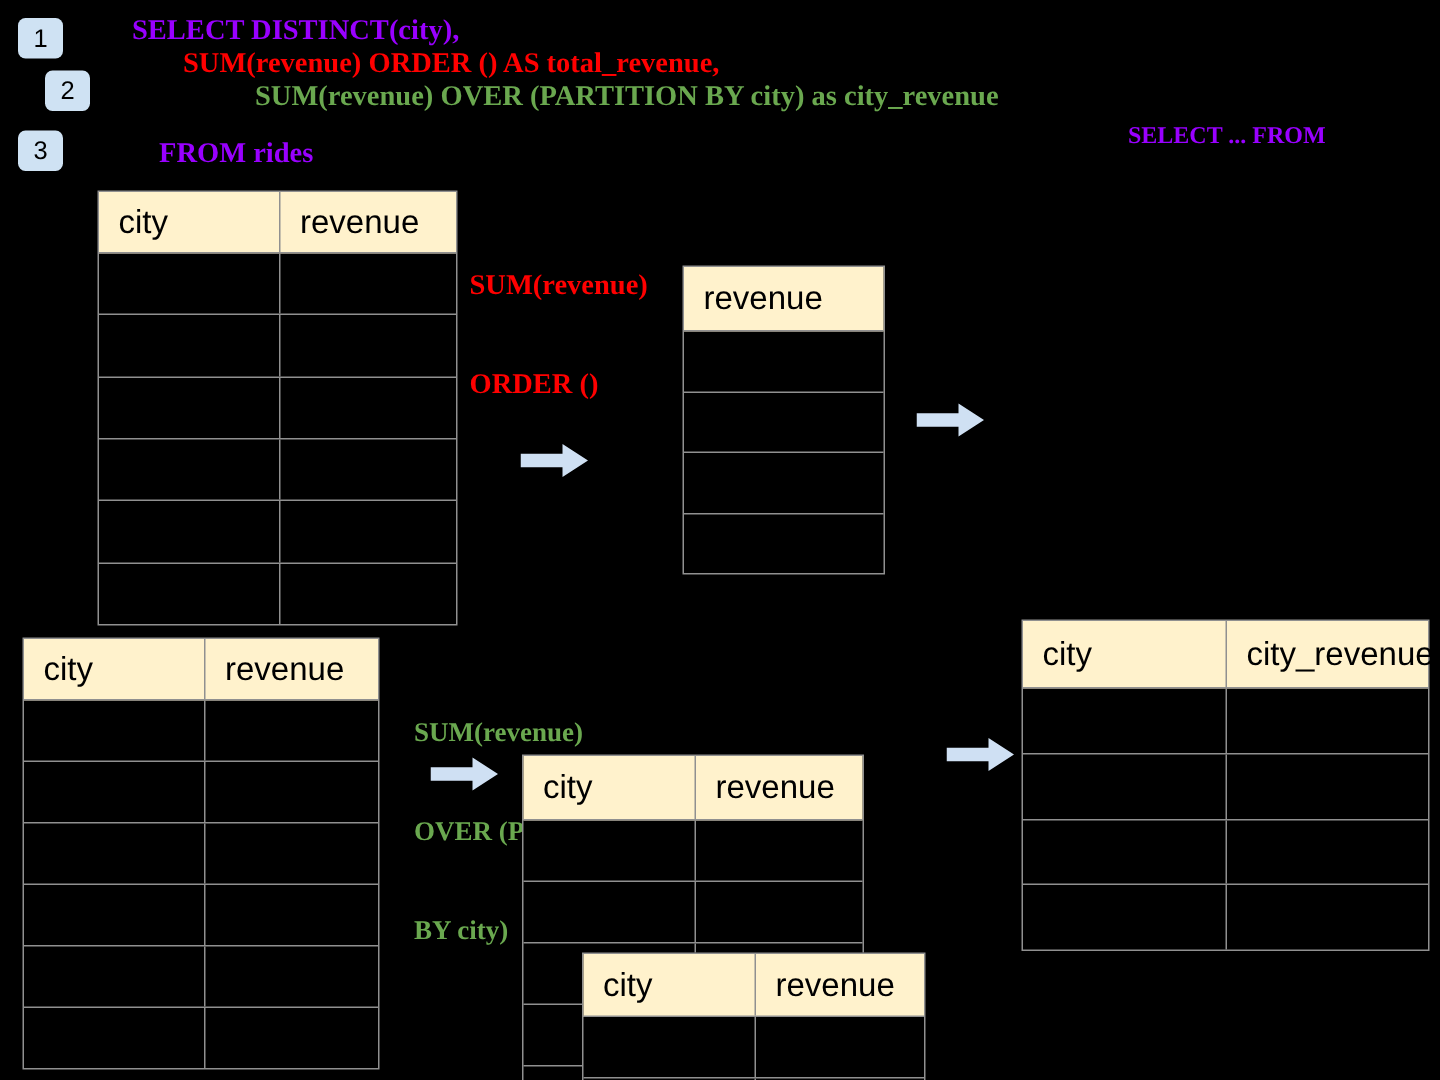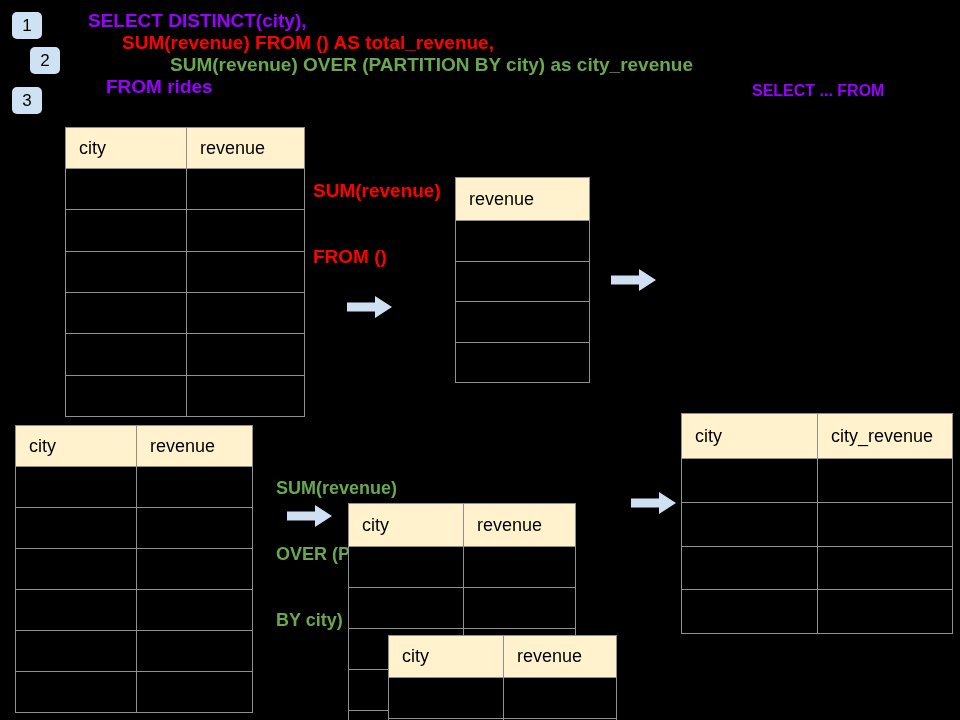--- a/index.html
+++ b/index.html
@@ -1,33 +1,33 @@
 <!DOCTYPE html>
 <html><head>
 <meta charset="utf-8">
 <style>
   html,body{margin:0;padding:0;background:#000;}
   #stage{position:relative;width:960px;height:720px;background:#000;overflow:hidden;
          font-family:"Liberation Sans",sans-serif;}
   
-  .code{position:absolute;font-family:Liberation Sans, sans-serif;font-weight:bold;
+  .code{position:absolute;font-family:Liberation Serif, serif;font-weight:bold;
         font-size:19px;line-height:22px;white-space:pre;}
   .code.sm{font-size:16px;text-align:right;}
   .code.md{font-size:18px;}
   .purple{color:#9900ff;}
   .red{color:#ff0000;}
   .green{color:#6aa84f;}
   
   .badge{position:absolute;width:30px;height:27px;background:#cfe2f3;border-radius:5px;
          color:#000;font-size:17px;display:flex;align-items:center;justify-content:center;}
   
   .tbl{position:absolute;border:1px solid #909090;box-sizing:border-box;
        display:flex;flex-direction:column;background:#000;}
   .thead{display:flex;background:#fff2cc;border-bottom:1px solid #909090;flex:none;}
-  .th{display:flex;align-items:center;padding-left:13px;font-size:18px;color:#000;
+  .th{display:flex;align-items:center;padding-left:13px;font-size:22px;color:#000;
       box-sizing:border-box;}
   .tbody{display:flex;flex-direction:column;flex:1;}
   .tr{display:flex;flex:1;border-bottom:1px solid #909090;}
   .tbody .tr:last-child{border-bottom:none;}
   .td{box-sizing:border-box;}
   .divr{border-right:1px solid #909090;}
   .w121{width:121px;flex:none;}
   .w115{width:115px;flex:none;}
   .w136{width:136px;flex:none;}
   .grow{flex:1;}
@@ -37,31 +37,31 @@
 </head>
 <body>
 
 <div id="stage">
 
   <div class="badge" style="left:12px;top:12px;">1</div>
   <div class="badge" style="left:30px;top:47px;">2</div>
   <div class="badge" style="left:12px;top:87px;">3</div>
 
   <div class="code purple" style="left:88px;top:10px;">SELECT DISTINCT(city),</div>
-  <div class="code red" style="left:122px;top:32px;">SUM(revenue) FROM () AS total_revenue,</div>
+  <div class="code red" style="left:122px;top:32px;">SUM(revenue) ORDER () AS total_revenue,</div>
   <div class="code green" style="left:122px;top:54px;margin-left:48px;">SUM(revenue) OVER (PARTITION BY city) as city_revenue</div>
-  <div class="code purple" style="left:106px;top:76px;">FROM rides</div>
+  <div class="code purple" style="left:106px;top:92px;">FROM rides</div>
 
   <div class="code sm purple" style="left:752px;top:36px;">
     <div>SELECT ... FROM</div>
   </div>
 
   <div class="code red" style="left:313px;top:136px;">
     <div>SUM(revenue)</div>
-    <div>FROM ()</div>
+    <div>ORDER ()</div>
   </div>
 
   <div class="code md green" style="left:276px;top:433px;">
     <div>SUM(revenue)</div>
     <div>OVER (PARTITION</div>
     <div>BY city)</div>
   </div>
 
   <div class="tbl" style="left:65px;top:127px;width:240px;height:290px;">
     <div class="thead" style="height:40px;">

